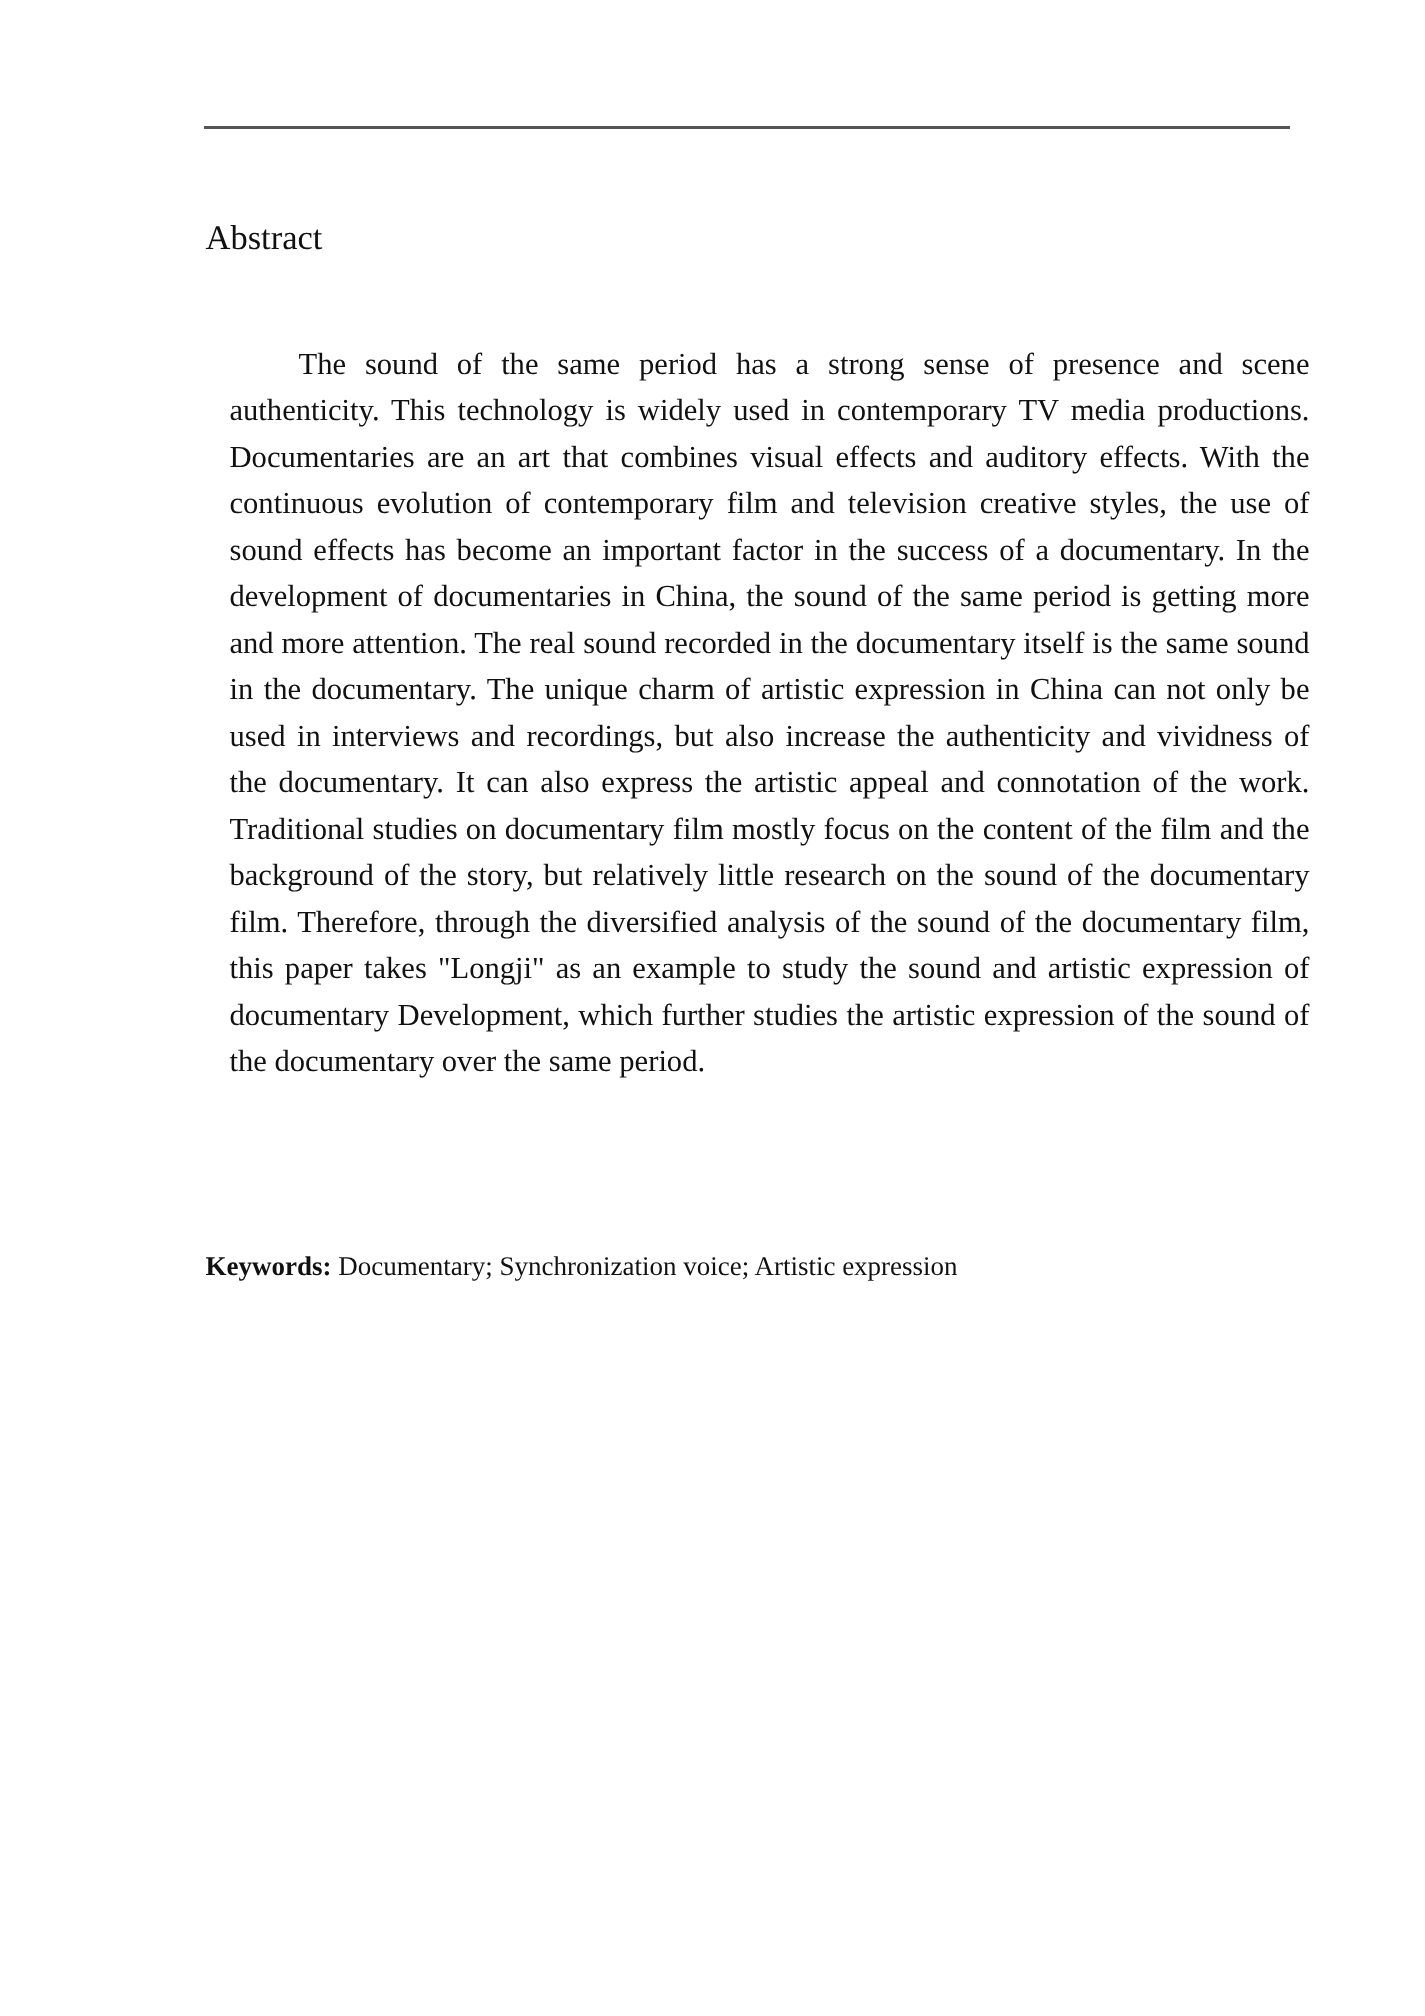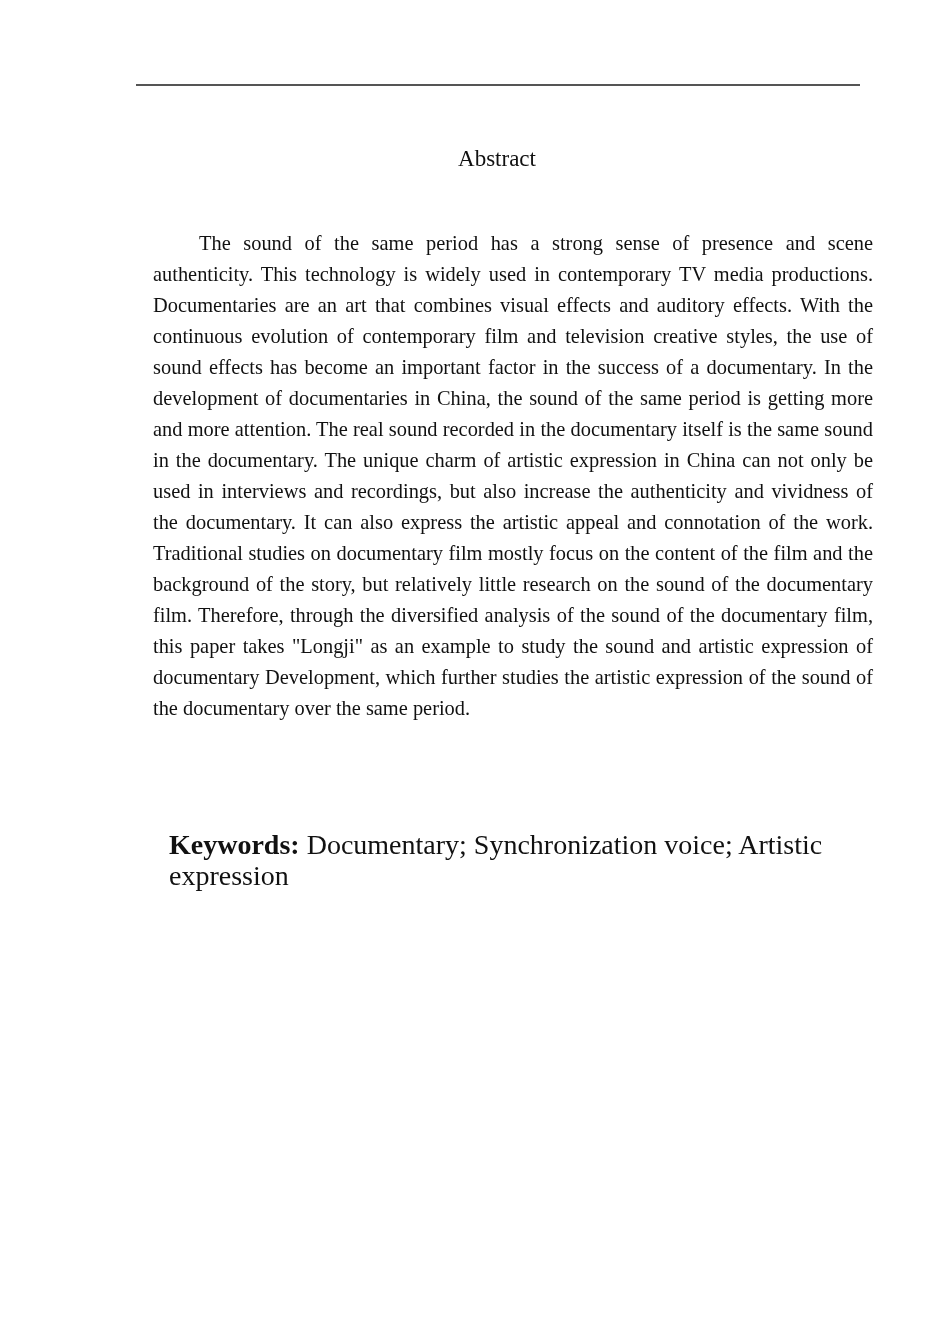--- a/index.html
+++ b/index.html
@@ -21,21 +21,20 @@
       top: 84px;
       width: 724px;
       height: 0;
       border-top: 2px solid #555555;
     }
     .title {
       position: absolute;
       left: 137px;
       width: 720px;
       top: 144px;
-      text-align: center;
       font-size: 23px;
       line-height: 30px;
       color: #111111;
     }
     .abstract-body {
       position: absolute;
       left: 137px;
       top: 212px;
       width: 720px;
       font-size: 20.4px;
@@ -43,24 +42,23 @@
       text-align: justify;
       text-indent: 46px;
       margin: 16px;
       color: #111111;
     }
     .keywords {
       position: absolute;
       left: 137px;
       top: 829px;
       width: 720px;
-      font-size: 28px;
+      font-size: 18px;
       line-height: 31px;
       color: #111111;
-      margin-left: 32px;
     }
     .keywords .kw-label {
       font-weight: bold;
     }
   </style>
 </head>
 <body>
 
 <div class="header-rule"></div>
 

